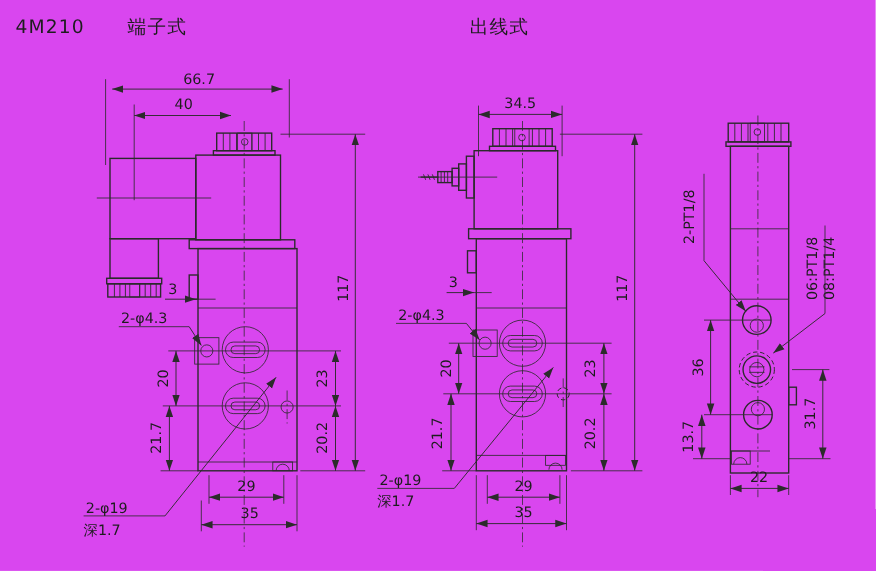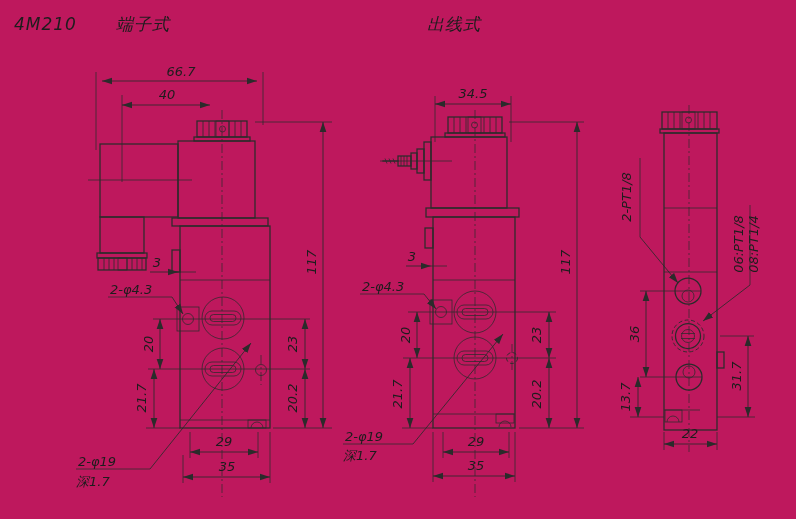--- a/index.html
+++ b/index.html
@@ -1,17 +1,17 @@
 <!DOCTYPE html>
 <html><head>
 <meta charset="utf-8">
 <style>
   html,body{margin:0;padding:0;}
   body{background:#ffffff;font-family:"DejaVu Sans",sans-serif;}
-  .page{position:relative;width:796px;height:519px;background:#be185d;overflow:hidden;font-style:italic;}
+  .page{position:relative;width:796px;height:519px;background:#d946ef;overflow:hidden;}
   svg{display:block;}
   svg text{font-family:"DejaVu Sans",sans-serif;font-size:13px;fill:#1d1d1d;}
   text.hdr{font-size:17px;letter-spacing:1px;}
   .ln{fill:none;stroke:#2b2b2b;stroke-width:1.25;stroke-linecap:square;}
   .lt{fill:none;stroke:#2b2b2b;stroke-width:0.75;stroke-linecap:butt;}
   .cl{fill:none;stroke:#2b2b2b;stroke-width:0.7;stroke-dasharray:9 3 2 3;}
   .dsh{fill:none;stroke:#2b2b2b;stroke-width:0.9;stroke-dasharray:4 2.5;}
   .dim{fill:none;stroke:#2b2b2b;stroke-width:0.85;marker-start:url(#arr);marker-end:url(#arr);}
   .dimE{fill:none;stroke:#2b2b2b;stroke-width:0.85;marker-end:url(#arr);}
   .knurl{fill:none;stroke:#2b2b2b;stroke-width:0.8;}

